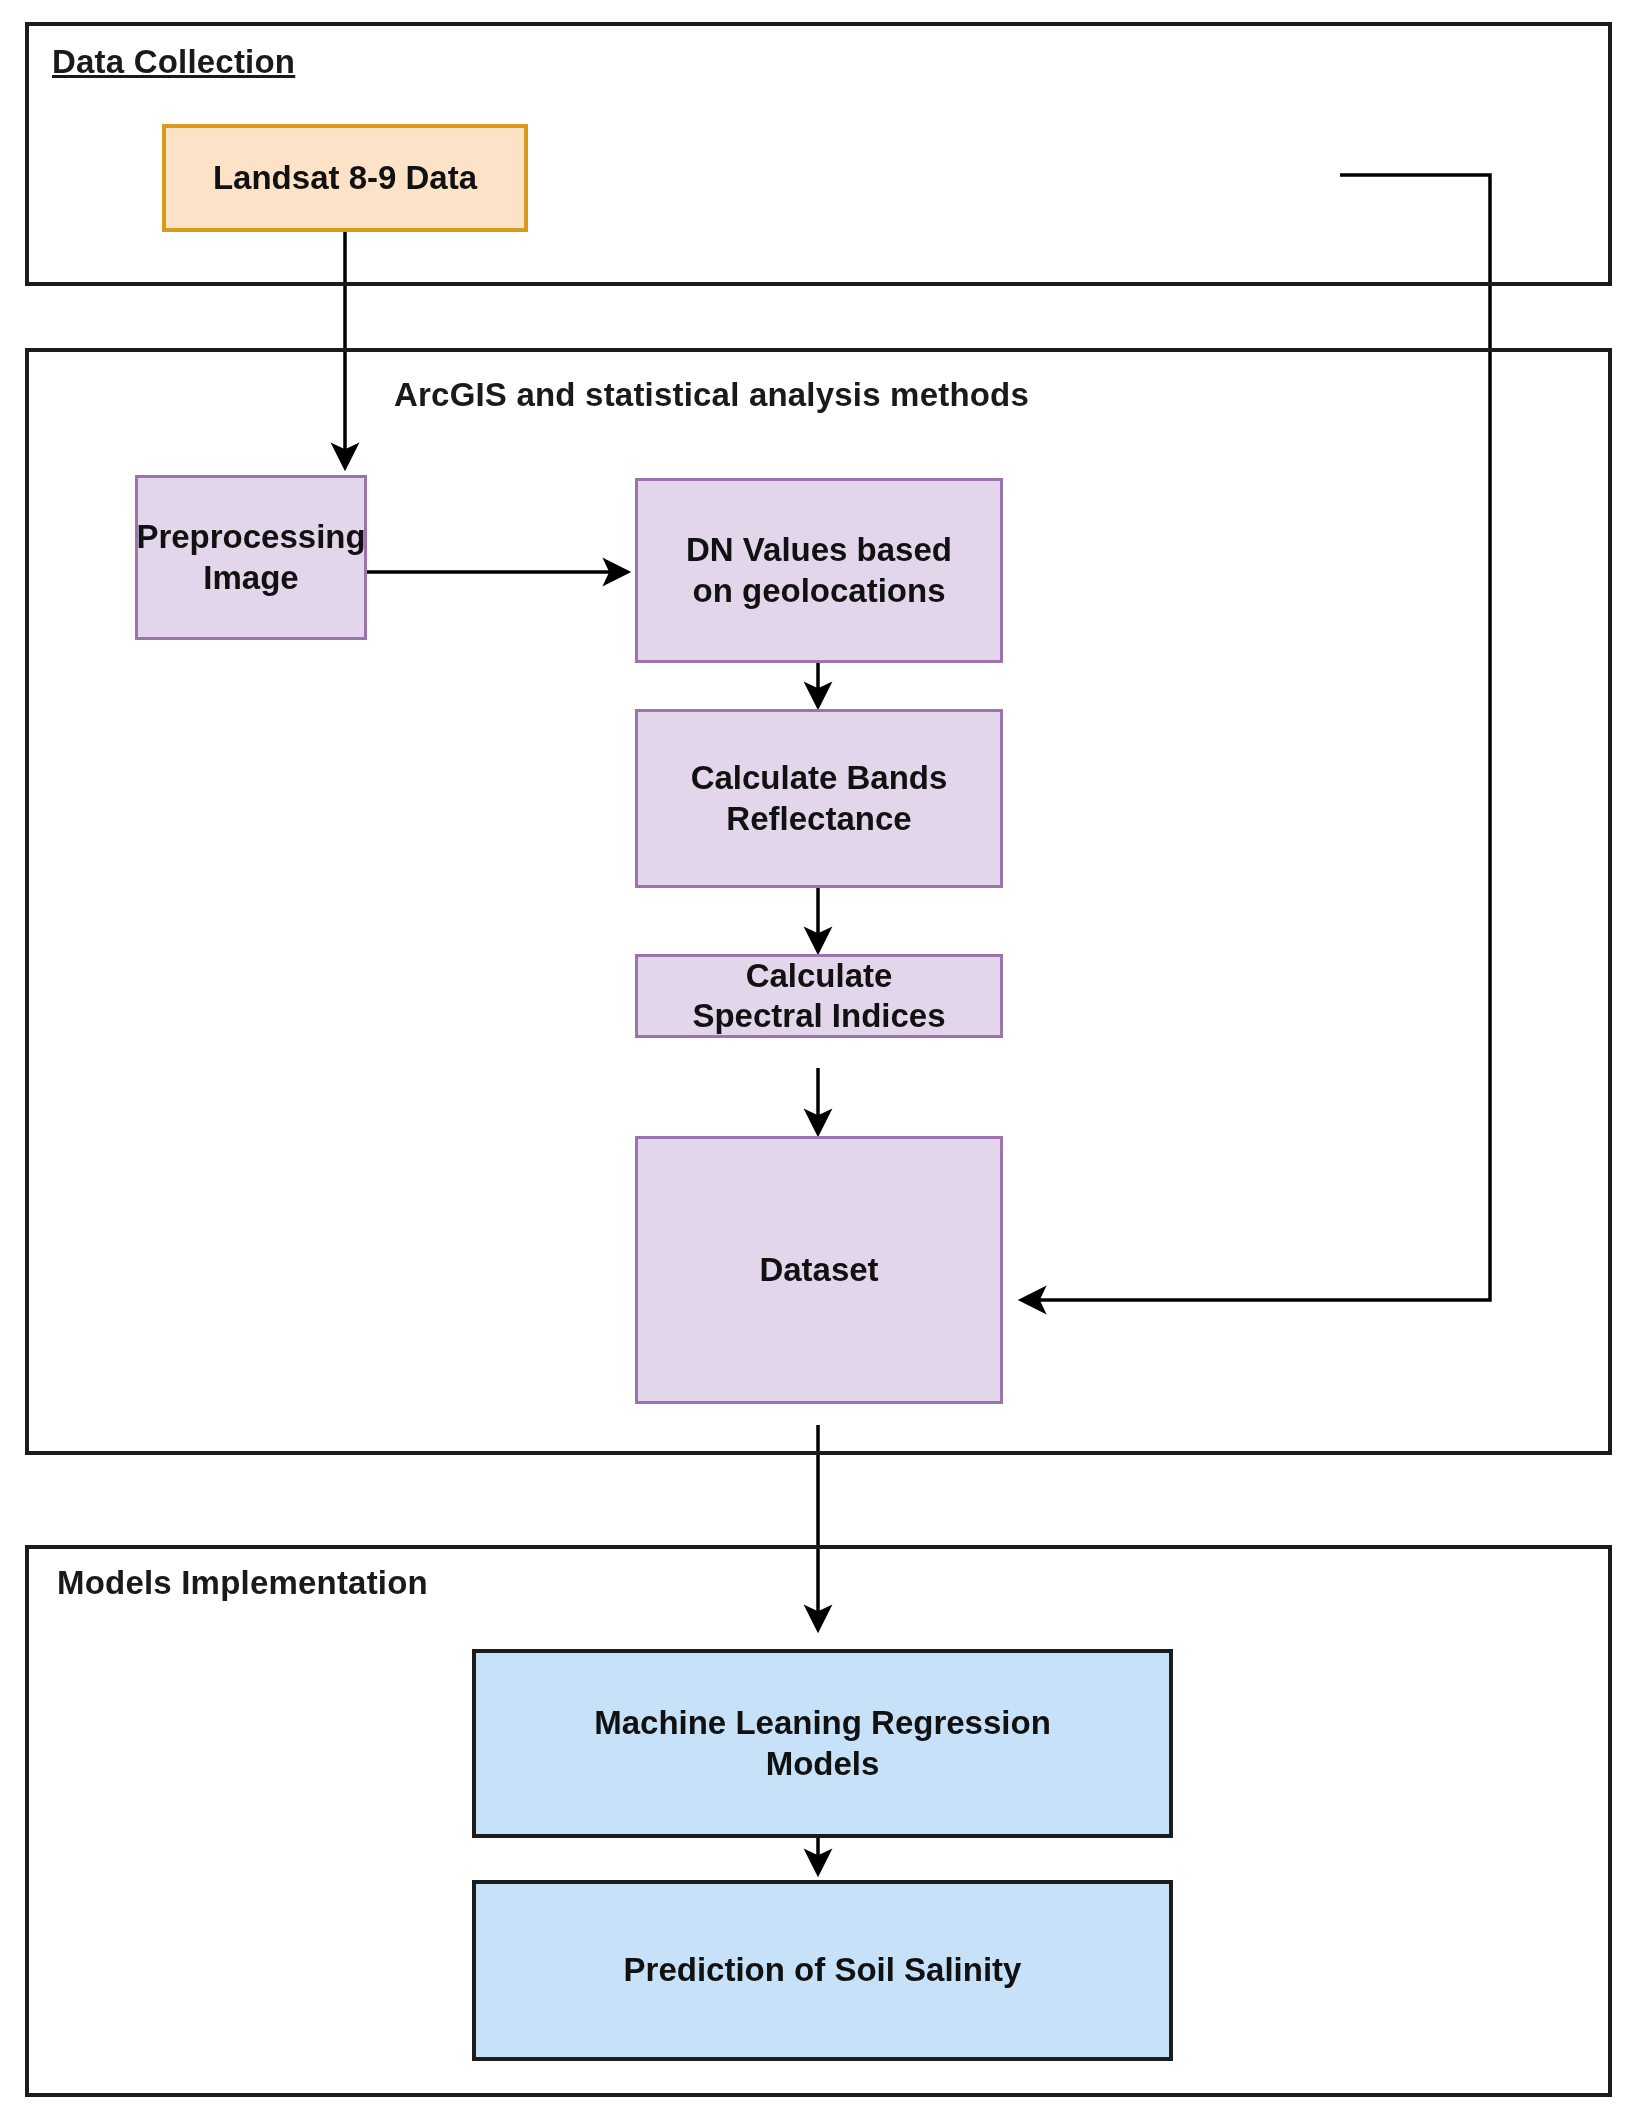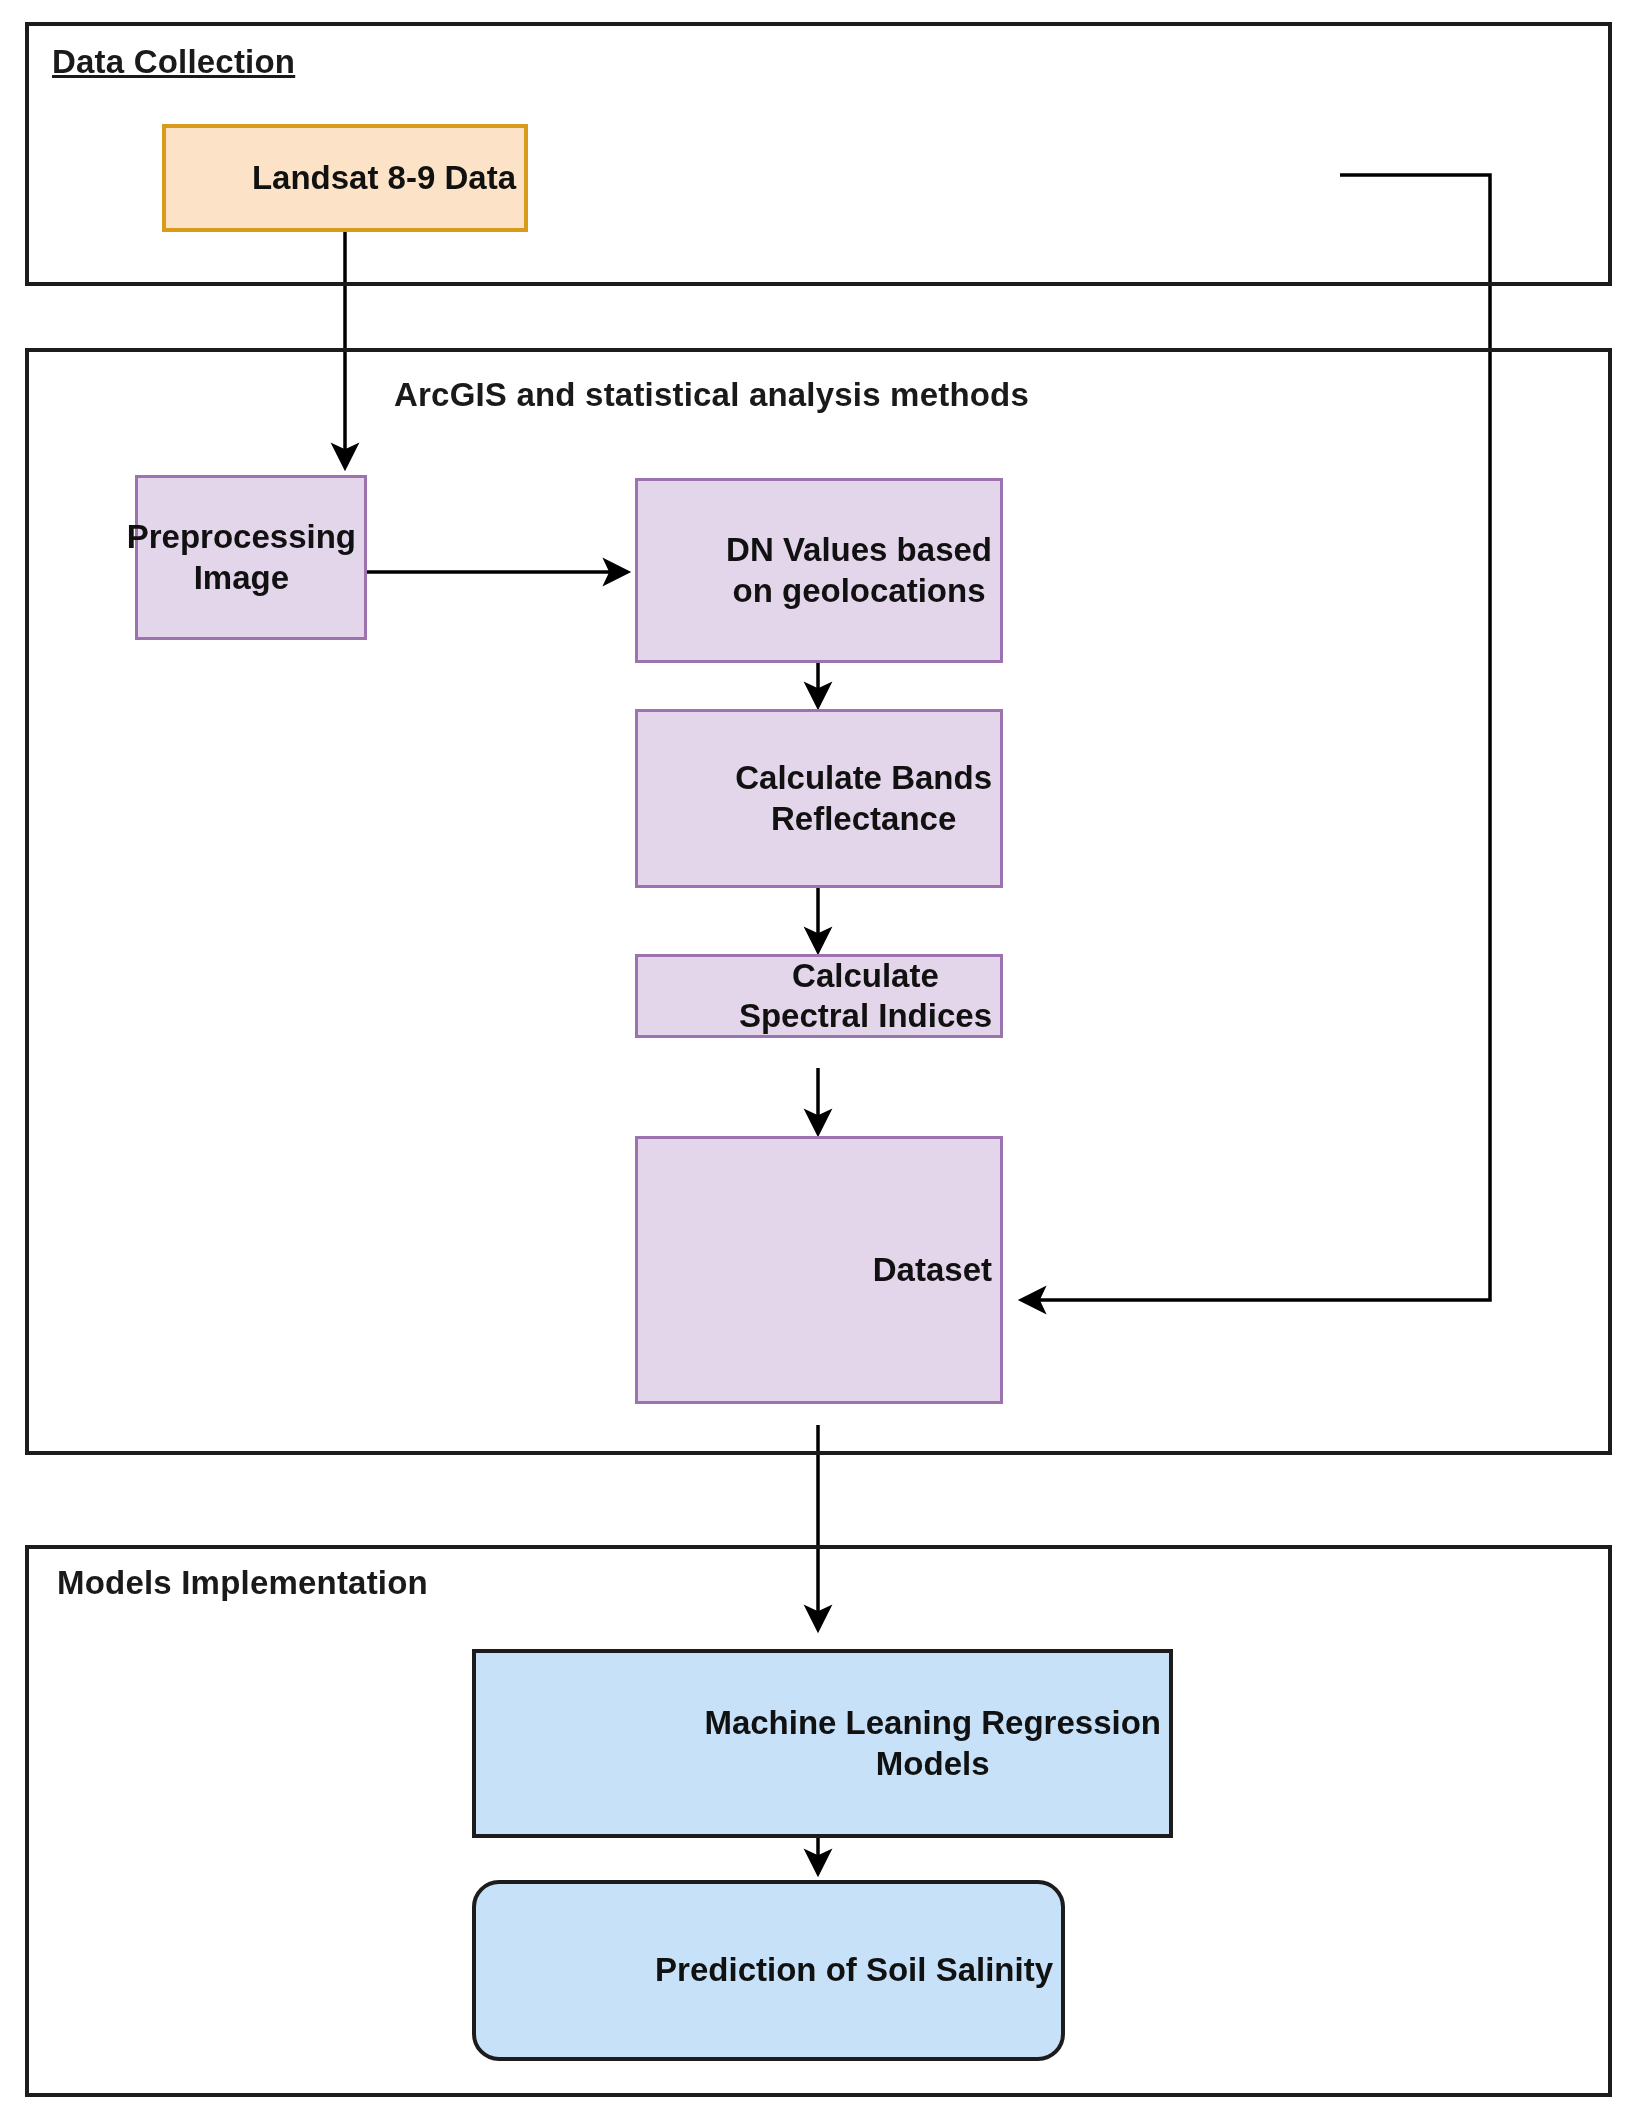--- a/index.html
+++ b/index.html
@@ -36,21 +36,21 @@
     font-weight: bold;
     color: #1a1a1a;
     white-space: nowrap;
     letter-spacing: 0.2px;
   }
   .node {
     position: absolute;
     box-sizing: border-box;
     display: flex;
     align-items: center;
-    justify-content: flex-end;
+    justify-content: center;
     text-align: center;
     font-size: 33px;
     font-weight: bold;
     color: #111111;
     line-height: 1.22;
     padding: 4px 8px;
     white-space: pre-line;
   }
   .node-orange {
     background: #FCE3C7;
@@ -130,17 +130,17 @@
   </div>
 
   <div class="group-box" style="left:25px; top:1545px; width:1587px; height:552px;"></div>
   <div class="group-title" style="left:57px; top:1564px;">Models Implementation</div>
 
   <div class="node node-blue" style="left:472px; top:1637px; width:701px; height:189px;margin-top:12px;">
     <span>Machine Leaning Regression
 Models</span>
   </div>
 
-  <div class="node node-blue" style="left:472px; top:1880px; width:593px; height:181px;border-radius:27px;">
+  <div class="node node-blue" style="left:472px; top:1880px; width:701px; height:181px;">
     <span>Prediction of Soil Salinity</span>
   </div>
 
 </div>
 
 </body></html>

